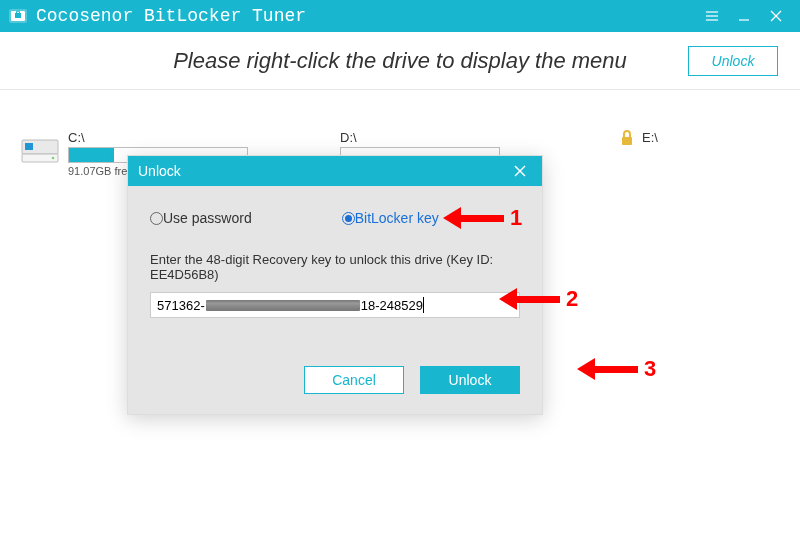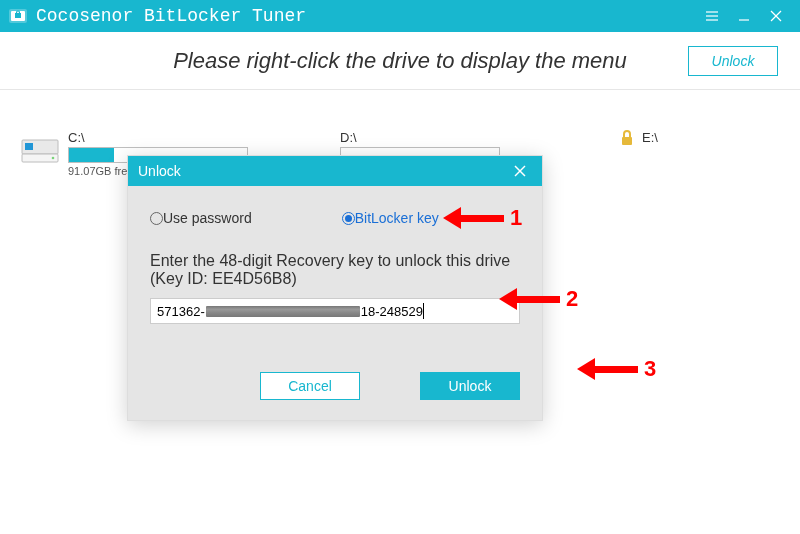--- a/index.html
+++ b/index.html
@@ -34,27 +34,27 @@
   .modal-title .spacer { flex: 1; }
   .modal-close { width: 24px; height: 24px; display: flex; align-items: center; justify-content: center; cursor: pointer; }
   .modal-close svg { stroke: #fff; stroke-width: 1.5; fill: none; }
   .modal-body { padding: 24px 22px 20px 22px; }
   .radio-row { display: flex; gap: 90px; margin-bottom: 26px; align-items: center; }
   .radio-opt { display: flex; align-items: center; gap: 0; font-size: 14px; color: #333; cursor: pointer; }
   .radio-circle { width: 13px; height: 13px; border: 1px solid #666; border-radius: 50%; display: flex; align-items: center; justify-content: center; }
   .radio-opt.selected .radio-circle { border-color: #1a6fd6; }
   .radio-opt.selected .radio-circle::after { content: ""; width: 7px; height: 7px; background: #1a6fd6; border-radius: 50%; }
   .radio-opt.selected { color: #1a6fd6; font-weight: 500; }
-  .prompt { font-size: 16px; color: #333; margin-bottom: 10px; }
+  .prompt { font-size: 13px; color: #333; margin-bottom: 10px; }
   .key-input { width: 100%; height: 26px; border: 1px solid #ccc; padding: 7px 6px; font-size: 13px; font-family: inherit; display: flex; align-items: center; position: relative; background: #fff; }
   .key-input .val { white-space: pre; }
   .key-input .smudge { display: inline-block; width: 154px; height: 11px; background: linear-gradient(to bottom, #777 0%, #999 30%, #888 60%, #777 100%); border-radius: 1px; vertical-align: middle; margin: 0 1px; }
   .key-input .cursor { display:inline-block; width:1px; height:16px; background:#000; vertical-align:middle; }
   .modal-buttons { display: flex; justify-content: flex-end; gap: 16px; margin-top: 48px; }
-  .btn { width: 100px; height: 28px; font-size: 14px; display: flex; align-items: center; justify-content: center; cursor: pointer; margin-left: 44px; }
+  .btn { width: 100px; height: 28px; font-size: 14px; display: flex; align-items: center; justify-content: center; cursor: pointer; }
   .btn-cancel { border: 1px solid #18b7cf; color: #18b7cf; background: #fff; }
   .btn-unlock { border: 1px solid #18b7cf; background: #18b7cf; color: #fff; }
 
   
   .anno { position: absolute; display: flex; align-items: center; pointer-events: none; }
   .anno .arrow { position: relative; }
   .anno .shaft { height: 7px; background: #ff0000; }
   .anno .head { width: 0; height: 0; border-top: 11px solid transparent; border-bottom: 11px solid transparent; border-right: 18px solid #ff0000; position: absolute; left: -17px; top: -7.5px; }
   .anno .num { color: #ff0000; font-size: 22px; font-weight: 700; margin-left: 6px; }
 </style>

